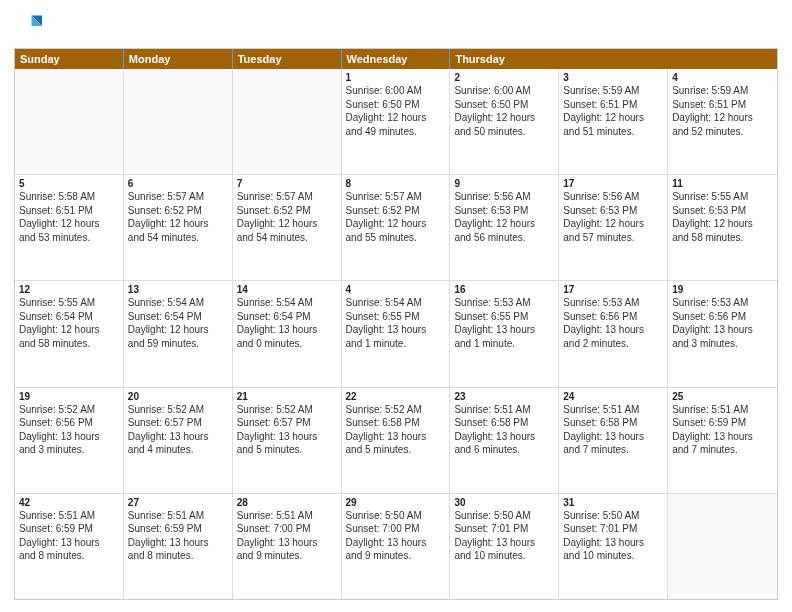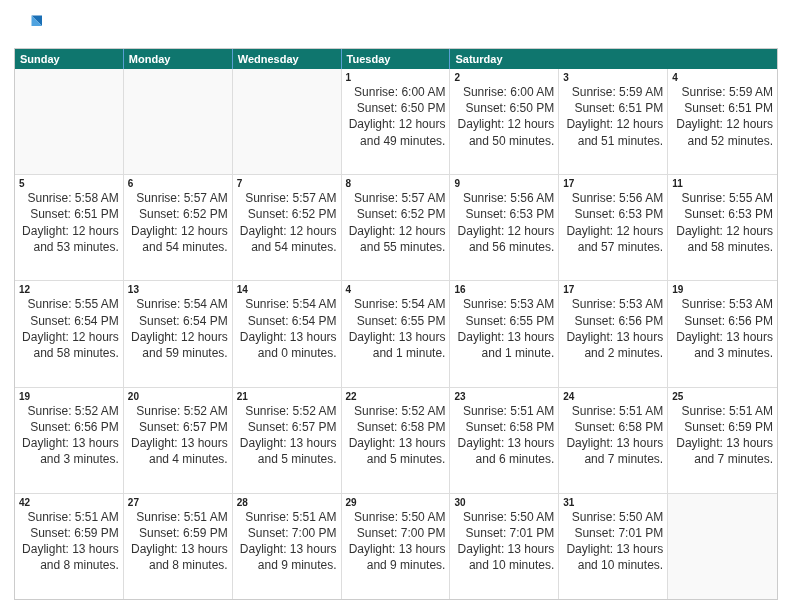--- a/index.html
+++ b/index.html
@@ -55,21 +55,21 @@
     }
     .calendar {
       flex: 1;
       display: flex;
       flex-direction: column;
       border: 1px solid #ccc;
     }
     .cal-header {
       display: grid;
       grid-template-columns: repeat(7, 1fr);
-      background: #0f766e;
+      background: #a16207;
     }
     .cal-header-cell {
       color: #fff;
       font-size: 11px;
       font-weight: bold;
       padding: 4px 5px;
       border-right: 1px solid #5a9fd4;
       text-align: left;
     }
     .cal-header-cell:last-child { border-right: none; }
@@ -96,24 +96,23 @@
     }
     .cal-cell:last-child { border-right: none; }
     .cal-cell.empty { background: #f9f9f9; }
     .day-num {
       font-size: 10px;
       font-weight: bold;
       color: #222;
       margin-bottom: 1px;
     }
     .cell-text {
-      font-size: 12px;
+      font-size: 10px;
       line-height: 1.35;
       color: #333;
-      text-align: right;
     }
   </style>
 </head>
 <body>
 
 <div class="page">
   <div class="header">
     <div class="logo">
       <svg class="logo-icon" viewBox="0 0 32 32">
         <polygon points="20,4 32,4 32,16" fill="#1a6fb5"></polygon>
@@ -127,23 +126,23 @@
     <div class="title-block">
       <div class="month-year"></div>
       <div class="location"></div>
     </div>
   </div>
 
   <div class="calendar">
     <div class="cal-header">
     <div class="cal-header-cell">Sunday</div>
         <div class="cal-header-cell">Monday</div>
+        <div class="cal-header-cell">Tuesday</div>
         <div class="cal-header-cell">Wednesday</div>
-        <div class="cal-header-cell">Tuesday</div>
-        <div class="cal-header-cell">Saturday</div>
+        <div class="cal-header-cell">Thursday</div>
       </div>
     <div class="cal-body">
     <div class="cal-row">
           <div class="cal-cell empty"></div>
           <div class="cal-cell empty"></div>
           <div class="cal-cell empty"></div>
           <div class="cal-cell">
             <div class="day-num">1</div>
             <div class="cell-text" style="white-space: pre-line;">Sunrise: 6:00 AM
 Sunset: 6:50 PM

